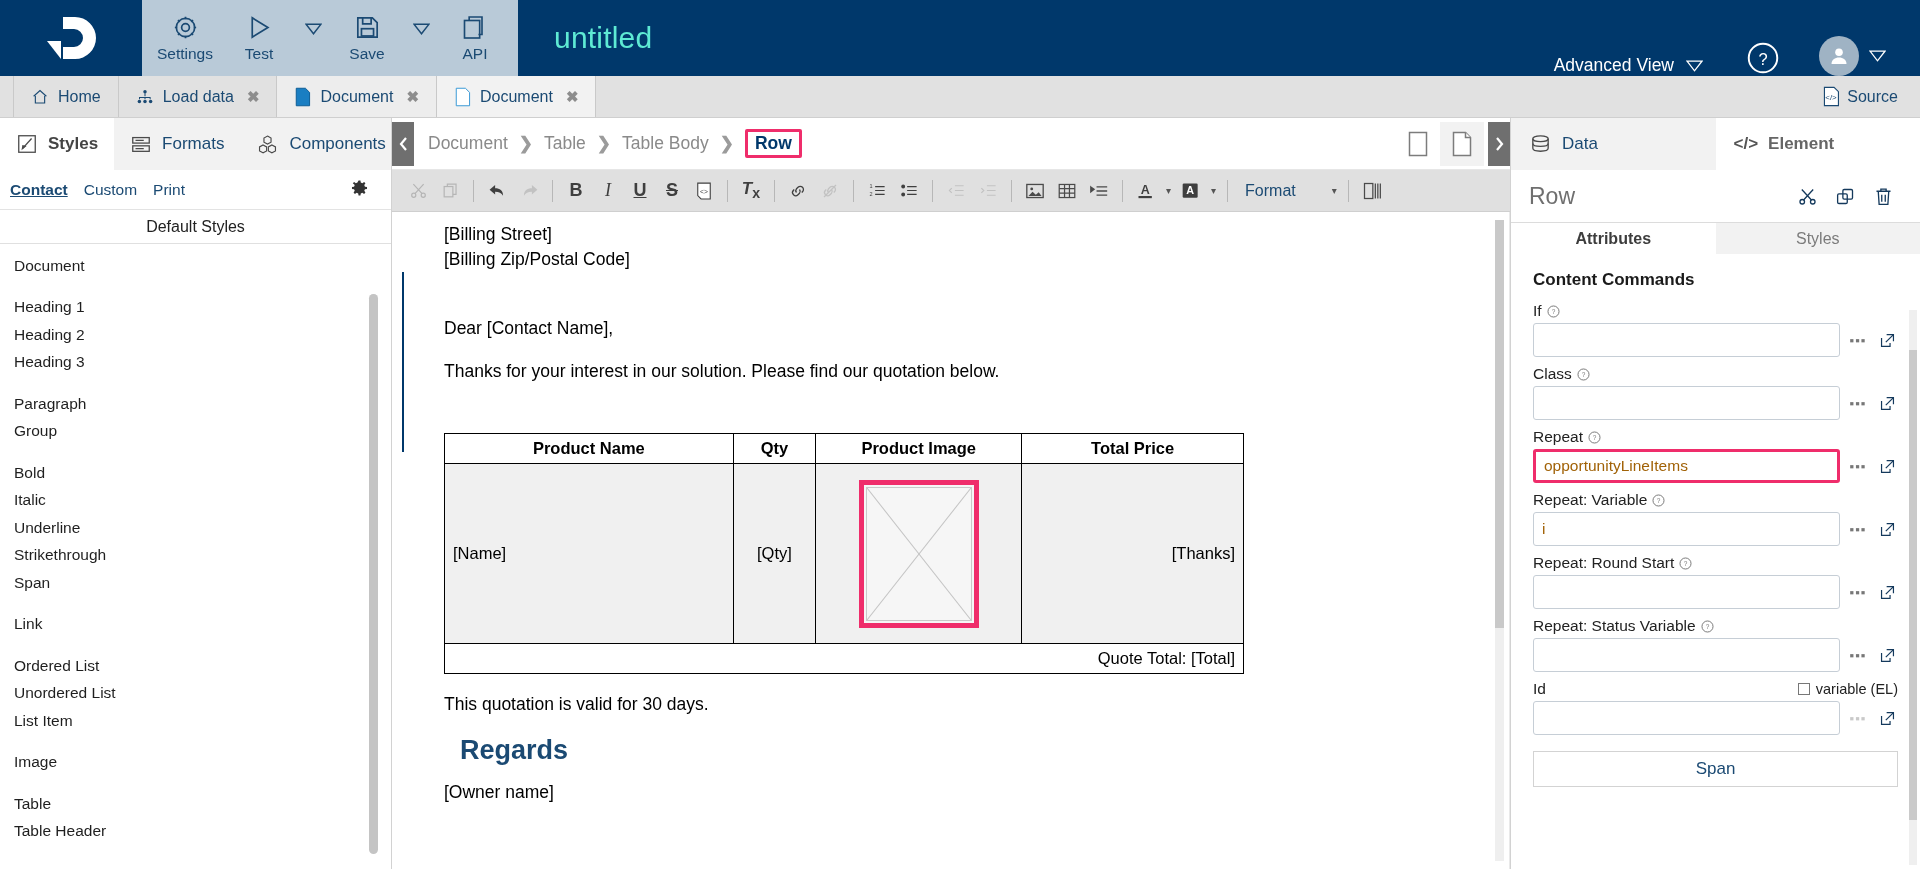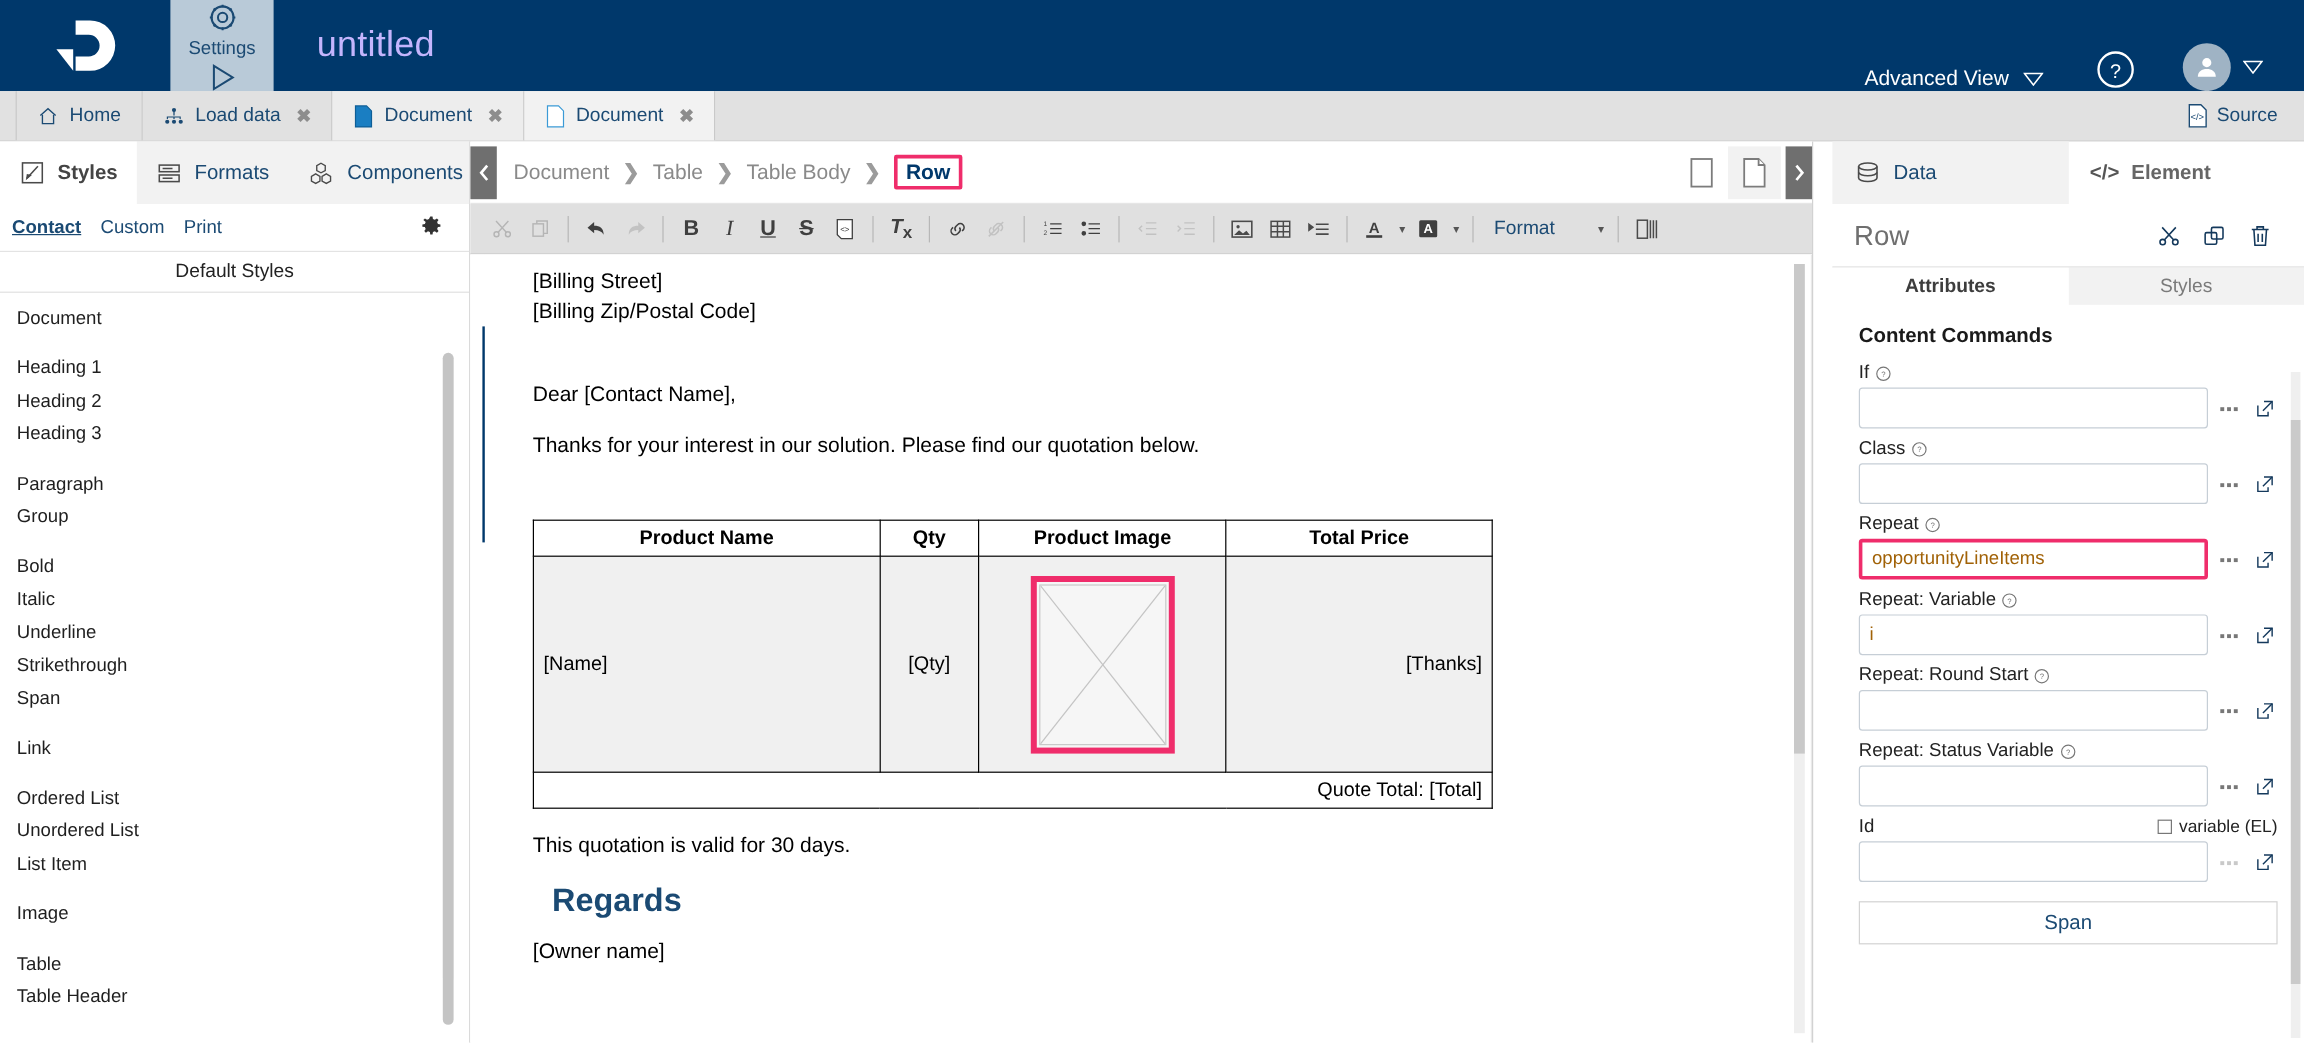--- a/index.html
+++ b/index.html
@@ -20,37 +20,36 @@
     position: relative;
   }
   .logo-zone {
     width: 142px; display: flex; align-items: center; justify-content: center;
   }
   .logo-svg { display:block; }
   .toolgroup {
     background: #b9cad8;
     display: flex; align-items: stretch;
     padding: 0 6px;
-    flex-direction: column;
   }
   .toolbtn {
     width: 74px; display: flex; flex-direction: column;
     align-items: center; justify-content: center;
     gap: 3px; cursor: pointer; color: #1b4a73;
   }
   .toolbtn .lbl { font-size: 15.5px; color: #1b4a73; }
   .caretbtn {
     width: 34px; display:flex; align-items:center; justify-content:center;
     cursor:pointer; color:#1b4a73; padding-bottom: 18px;
   }
   .caretbtn svg { display:block; }
   .title-zone {
     flex: 1; display: flex; align-items: center; padding-left: 36px;
   }
-  .doc-title { color: #c4b5fd; font-size: 30px; letter-spacing: .2px; }
+  .doc-title { color: #5eead4; font-size: 30px; letter-spacing: .2px; }
   .right-zone { display:flex; align-items:flex-end; gap: 0px; padding-right: 34px; }
   .adv-view {
     color: #ffffff; font-size: 17.5px; display:flex; align-items:center; gap: 12px;
     cursor: pointer; margin-right: 42px;
   }
   .help-btn { margin-right: 38px; cursor:pointer; display:flex; align-items:center; }
   .avatar-wrap { display:flex; align-items:center; gap: 10px; cursor:pointer; }
   .avatar {
     width: 40px; height: 40px; border-radius: 50%;
     background: #9fb3c4; display:flex; align-items:center; justify-content:center;
@@ -172,21 +171,21 @@
   }
   .imgph .inner { position:absolute; inset: 2px; border:1px solid #c9c9c9; }
   .qtotal-row td { background:#fff; text-align:right; font-size: 16.5px; }
   .regards { color:#1b4a73; font-size: 27px; font-weight: bold; margin: 18px 16px 14px; }
 
   .canvas-scroll { position:absolute; right: 6px; top: 8px; width: 9px; bottom: 8px; background:#efefef; }
   .canvas-scroll .thumb { position:absolute; top: 0; left:0; width:9px; height: 408px; background:#c9c9c9; }
 
   
   .rightpanel { width: 410px; min-width: 410px; background:#ffffff;
-    border-left:1px solid #d2d2d2; display:flex; flex-direction:column; position:relative;padding-left:16px; }
+    border-left:1px solid #d2d2d2; display:flex; flex-direction:column; position:relative; }
   .rp-tabs { height: 52px; min-height:52px; display:flex; align-items:stretch; }
   .rp-tab { flex:1; display:flex; align-items:center; gap: 10px; padding-left: 18px;
     font-size: 17px; color:#1b4a73; cursor:pointer; }
   .rp-tab.active { background:#f2f2f2; color:#1b4a73; }
   .rp-tab.inactive { color:#666; font-weight:bold; }
   .rp-title-row { height: 52px; display:flex; align-items:center; padding: 0 18px; }
   .rp-title { font-size: 23px; color:#6f6f6f; flex:1; }
   .rp-icon { width: 38px; display:flex; align-items:center; justify-content:center; cursor:pointer; }
   .rp-subtabs { display:flex; border-top:1px solid #dcdcdc; height: 32px; }
   .rp-subtab { flex:1; text-align:center; font-size:16px; color:#555; font-weight:bold;

